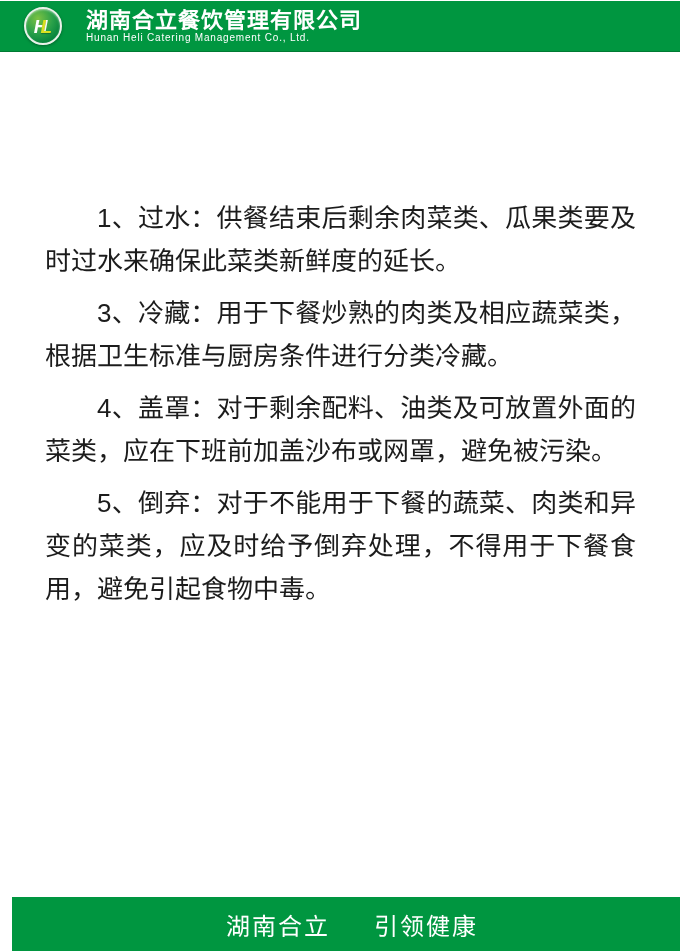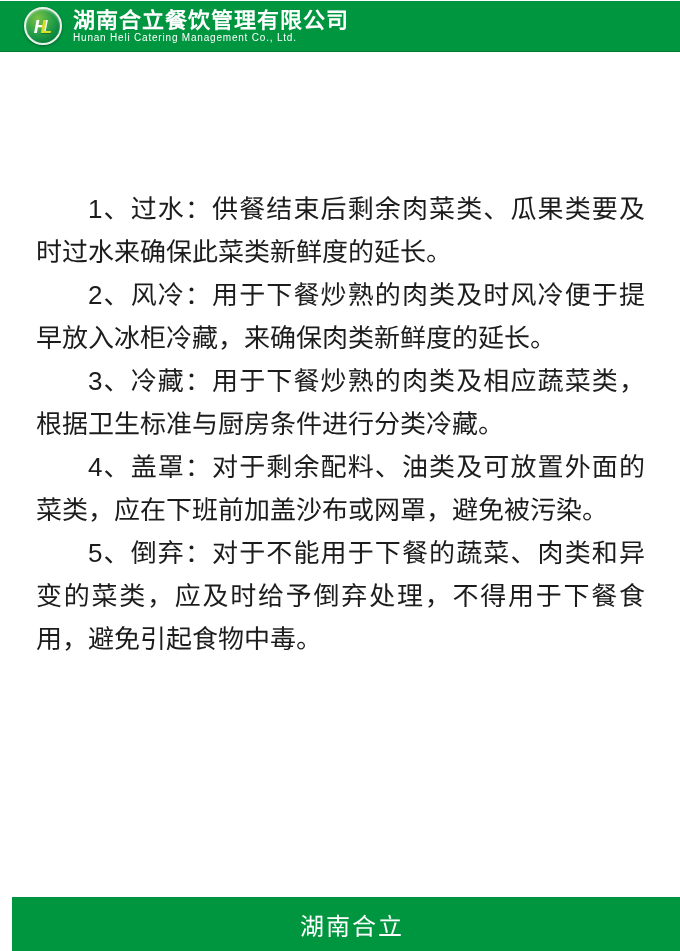--- a/index.html
+++ b/index.html
@@ -39,21 +39,21 @@
     box-shadow: 0 1px 3px rgba(0,0,0,0.35), inset 0 1px 2px rgba(255,255,255,0.5);
     display: flex;
     align-items: center;
     justify-content: center;
     flex-shrink: 0;
     text-align: right;
   }
   .logo-text { font-style: italic; font-weight: bold; font-size: 19px; line-height: 1; }
   .logo-h { color: #ffffff; }
   .logo-l { color: #d9e021; margin-left: -7px; text-shadow: 0 1px 1px rgba(0,60,20,0.4); }
-  .company { margin-left: 11px; color: #ffffff; }
+  .company { margin-left: 24px; color: #ffffff; }
   .company-cn {
     font-size: 22px;
     font-weight: bold;
     letter-spacing: 1px;
     line-height: 23px;
     white-space: nowrap;
   }
   .company-en {
     font-size: 10px;
     letter-spacing: 0.8px;
@@ -78,21 +78,21 @@
     position: absolute;
     top: 188px;
     left: 36px;
     right: 35px;
     color: #1c1c1c;
     font-size: 26px;
     line-height: 43px;
     text-align: justify;
   }
   .content p {
-    margin: 0;
+    margin: 9px;
     text-indent: 2em;
   }
 
   
   .bottombar {
     position: absolute;
     bottom: 0;
     left: 12px;
     width: 100%;
     height: 54px;
@@ -117,23 +117,23 @@
     </div>
     <div class="company">
       <div class="company-cn">湖南合立餐饮管理有限公司</div>
       <div class="company-en">Hunan Heli Catering Management Co., Ltd.</div>
     </div>
   </header>
 
 
   <main class="content">
     <p>1、过水：供餐结束后剩余肉菜类、瓜果类要及时过水来确保此菜类新鲜度的延长。</p>
-    <p>2、风冷：用于下餐炒熟的肉类及时风冷便于提早放入冰柜冷藏，来确保肉类新鲜度的延长。</p>
     <p>3、冷藏：用于下餐炒熟的肉类及相应蔬菜类，根据卫生标准与厨房条件进行分类冷藏。</p>
     <p>4、盖罩：对于剩余配料、油类及可放置外面的菜类，应在下班前加盖沙布或网罩，避免被污染。</p>
     <p>5、倒弃：对于不能用于下餐的蔬菜、肉类和异变的菜类，应及时给予倒弃处理，不得用于下餐食用，避免引起食物中毒。</p>
   </main>
 
   <footer class="bottombar">
     <span>湖南合立</span>
+    <span>引领健康</span>
   </footer>
 
 </div>
 
 </body></html>

